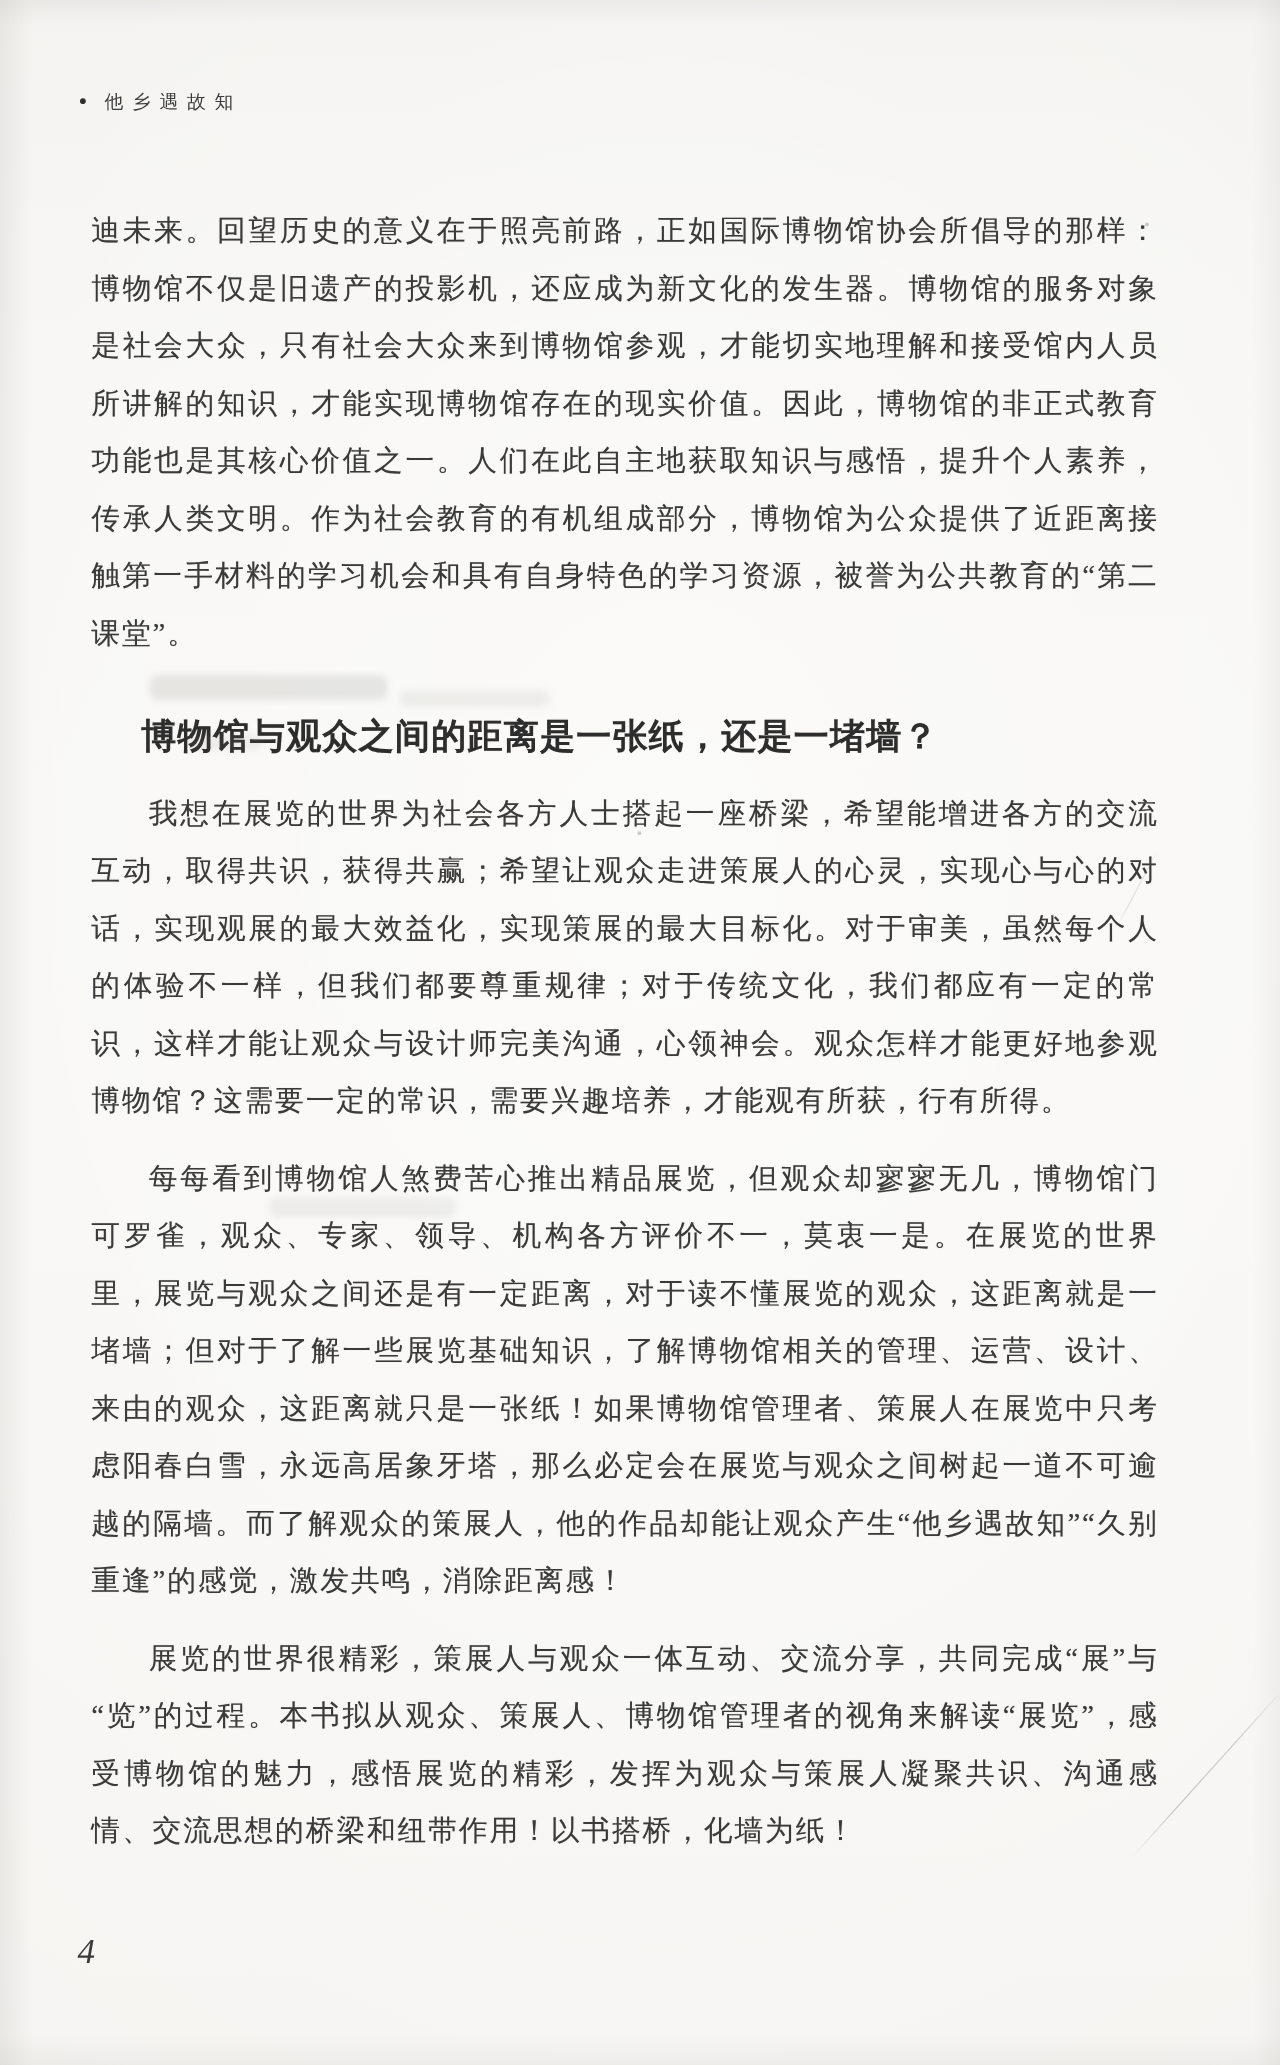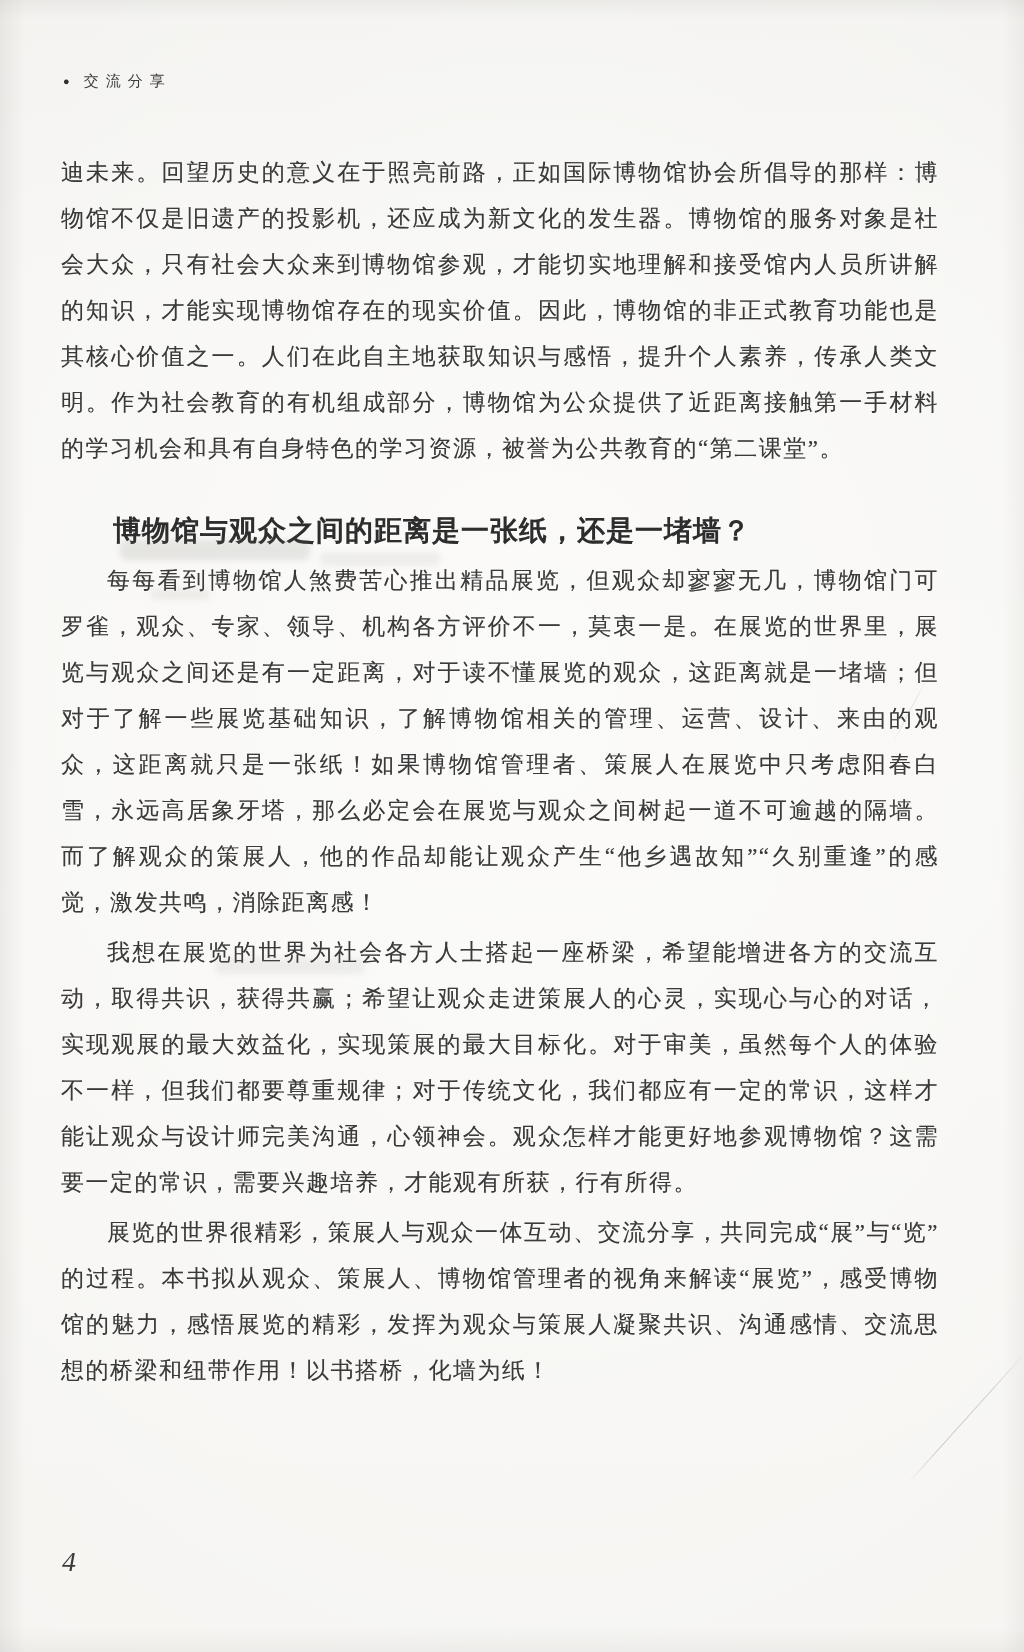--- a/index.html
+++ b/index.html
@@ -38,21 +38,21 @@
   .running-header .title {
     letter-spacing: 7px; font-weight: 500;
   }
   .body-text {
     position: absolute; left: 57px; top: 146px; width: 886px;
     font-size: 23px; line-height: 46px; letter-spacing: 1.5px;
     text-align: justify; text-justify: inter-character;
     color: #3a3a3a;
     text-shadow: 0 0 0.6px rgba(60,60,60,0.35);
   }
-  .body-text p { margin: 4px; }
+  .body-text p { margin: 16px; }
   .indent { text-indent: 2em; }
   .p-initiative { margin-top: 18px; }
   .section-heading {
     font-family: "Liberation Sans", sans-serif;
     font-weight: bold; font-size: 28px; color: #2d2d2d;
     letter-spacing: 1px; line-height: 46px;
     margin: 36px 0 4px 0; padding-left: 2em;
     text-align: left;
   }
   .p-bridge { margin-top: 4px; }
@@ -75,28 +75,28 @@
   }
   .speck { background: rgba(110,108,104,0.35); border-radius: 50%; }
 </style>
 </head>
 <body>
 
 <div class="page">
 
   <header class="running-header">
     <span class="bullet">●</span>
-    <span class="title">交流分享</span>
+    <span class="title">他乡遇故知</span>
   </header>
 
   <main class="body-text">
     <p class="para">迪未来。回望历史的意义在于照亮前路，正如国际博物馆协会所倡导的那样：博物馆不仅是旧遗产的投影机，还应成为新文化的发生器。博物馆的服务对象是社会大众，只有社会大众来到博物馆参观，才能切实地理解和接受馆内人员所讲解的知识，才能实现博物馆存在的现实价值。因此，博物馆的非正式教育功能也是其核心价值之一。人们在此自主地获取知识与感悟，提升个人素养，传承人类文明。作为社会教育的有机组成部分，博物馆为公众提供了近距离接触第一手材料的学习机会和具有自身特色的学习资源，被誉为公共教育的“第二课堂”。</p>
     <h2 class="section-heading">博物馆与观众之间的距离是一张纸，还是一堵墙？</h2>
+    <p class="para indent p-bridge">我想在展览的世界为社会各方人士搭起一座桥梁，希望能增进各方的交流互动，取得共识，获得共赢；希望让观众走进策展人的心灵，实现心与心的对话，实现观展的最大效益化，实现策展的最大目标化。对于审美，虽然每个人的体验不一样，但我们都要尊重规律；对于传统文化，我们都应有一定的常识，这样才能让观众与设计师完美沟通，心领神会。观众怎样才能更好地参观博物馆？这需要一定的常识，需要兴趣培养，才能观有所获，行有所得。</p>
     <p class="para indent">每每看到博物馆人煞费苦心推出精品展览，但观众却寥寥无几，博物馆门可罗雀，观众、专家、领导、机构各方评价不一，莫衷一是。在展览的世界里，展览与观众之间还是有一定距离，对于读不懂展览的观众，这距离就是一堵墙；但对于了解一些展览基础知识，了解博物馆相关的管理、运营、设计、来由的观众，这距离就只是一张纸！如果博物馆管理者、策展人在展览中只考虑阳春白雪，永远高居象牙塔，那么必定会在展览与观众之间树起一道不可逾越的隔墙。而了解观众的策展人，他的作品却能让观众产生“他乡遇故知”“久别重逢”的感觉，激发共鸣，消除距离感！</p>
-    <p class="para indent p-bridge">我想在展览的世界为社会各方人士搭起一座桥梁，希望能增进各方的交流互动，取得共识，获得共赢；希望让观众走进策展人的心灵，实现心与心的对话，实现观展的最大效益化，实现策展的最大目标化。对于审美，虽然每个人的体验不一样，但我们都要尊重规律；对于传统文化，我们都应有一定的常识，这样才能让观众与设计师完美沟通，心领神会。观众怎样才能更好地参观博物馆？这需要一定的常识，需要兴趣培养，才能观有所获，行有所得。</p>
     <p class="para indent p-closing">展览的世界很精彩，策展人与观众一体互动、交流分享，共同完成“展”与“览”的过程。本书拟从观众、策展人、博物馆管理者的视角来解读“展览”，感受博物馆的魅力，感悟展览的精彩，发挥为观众与策展人凝聚共识、沟通感情、交流思想的桥梁和纽带作用！以书搭桥，化墙为纸！</p>
   </main>
 
   <div class="page-number">4</div>
 
   <div class="artifact smudge" style="left:120px; top:540px; width:190px; height:20px;"></div>
   <div class="artifact smudge light" style="left:320px; top:552px; width:120px; height:14px;"></div>
   <div class="artifact smudge light" style="left:215px; top:958px; width:150px; height:16px;"></div>
   <div class="artifact smudge light" style="left:150px; top:588px; width:60px; height:12px;"></div>
   <div class="artifact crease" style="left:905px; top:1486px; transform: rotate(-48deg);"></div>

